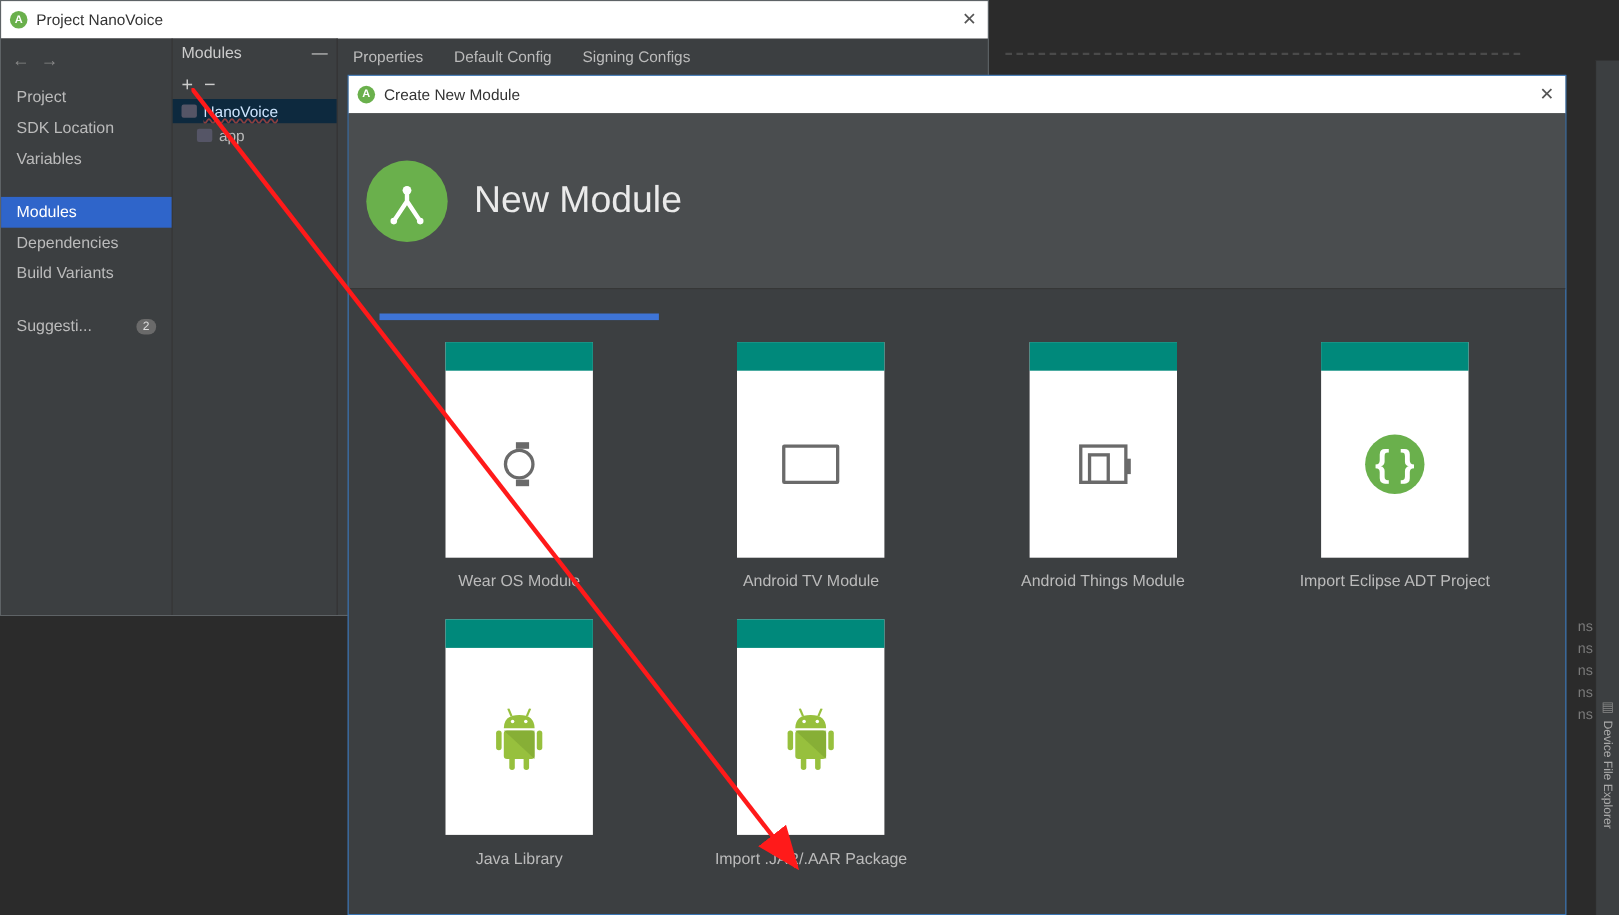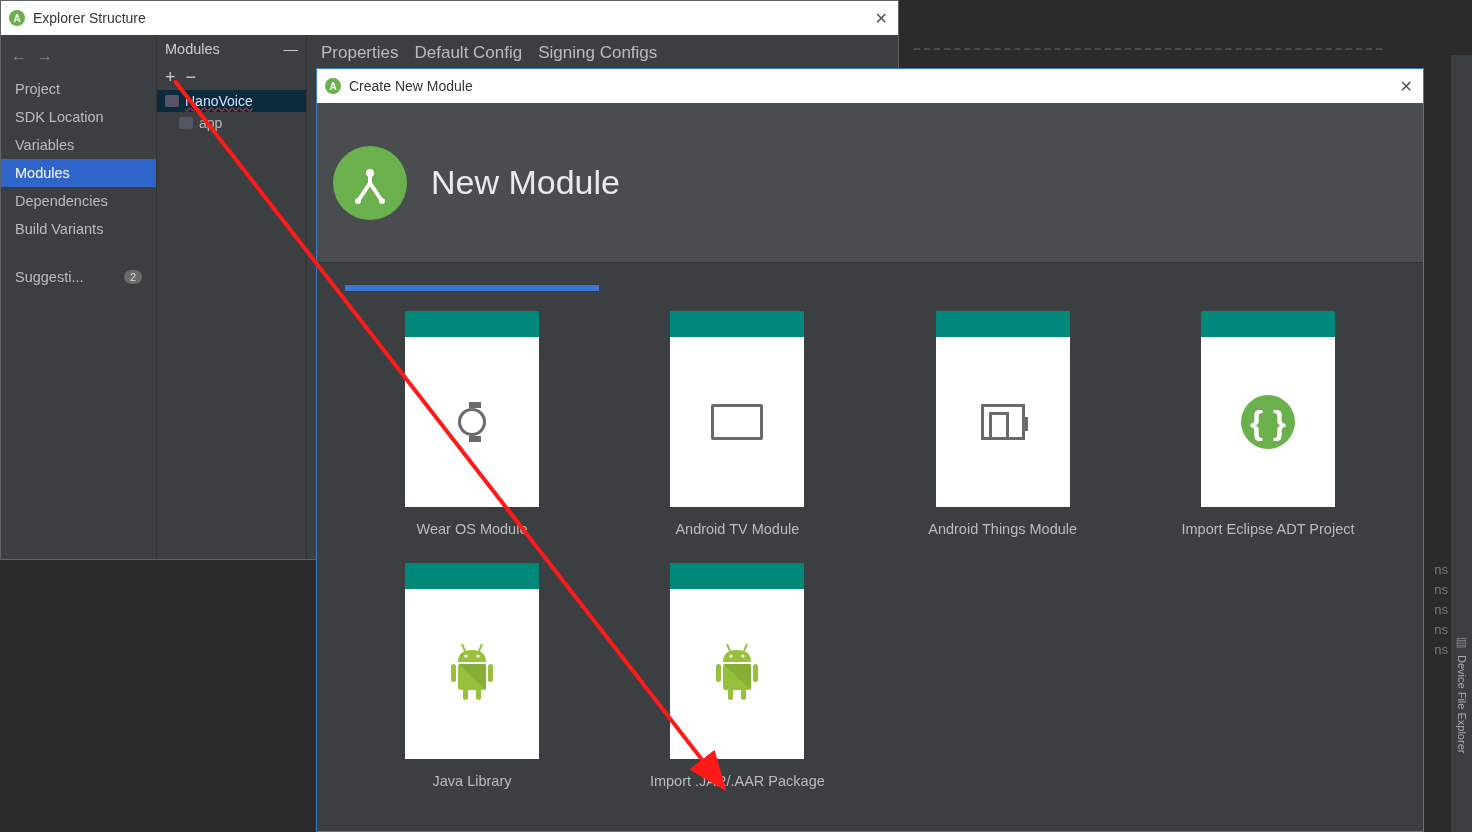--- a/index.html
+++ b/index.html
@@ -99,23 +99,23 @@
   .ps-tree-item.root .item-label {
     text-decoration: underline wavy #8a3f3f;
     text-decoration-skip-ink: none;
   }
 
   .ps-right-tabs {
     flex: 1;
     display: flex; flex-direction: column;
   }
   .ps-tabs {
-    display: flex; gap: 16px;
+    display: flex; gap: 28px;
     padding: 8px 14px;
-    font-size: 17px;
+    font-size: 14px;
     color: #bbb;
   }
 
   
   .dark-bg {
     position: absolute; left: 0; top: 0; width: 1472px; height: 832px;
     background: #2b2b2b;
     z-index: 1;
   }
 
@@ -259,38 +259,38 @@
 
 <div class="right-gutter">
   <span style="font-size:12px;color:#888;">▤</span>
   <span class="vlabel">Device File Explorer</span>
 </div>
 <div class="ghost-ns">ns<br>ns<br>ns<br>ns<br>ns</div>
 
 <div class="ps-window">
   <div class="ps-title">
     <span class="as-icon"></span>
-    <span>Explorer Structure</span>
+    <span>Project NanoVoice</span>
     <span class="spacer"></span>
     <span class="ps-close">✕</span>
   </div>
   <div class="ps-body">
     <div class="ps-left">
       <div class="ps-nav-arrows">
         <span>←</span>
         <span>→</span>
       </div>
       <div class="ps-left-items" id="ps-sidebar">
           <div class="ps-left-item">
             <span>Project</span>
           </div>
           <div class="ps-left-item">
             <span>SDK Location</span>
           </div>
-          <div class="ps-left-item" style=" align-items: center;">
+          <div class="ps-left-item" style="margin-bottom: 20px; align-items: center;">
             <span>Variables</span>
           </div>
           <div class="ps-left-item selected">
             <span>Modules</span>
           </div>
           <div class="ps-left-item">
             <span>Dependencies</span>
           </div>
           <div class="ps-left-item" style="margin-bottom: 20px; align-items: center;">
             <span>Build Variants</span>

